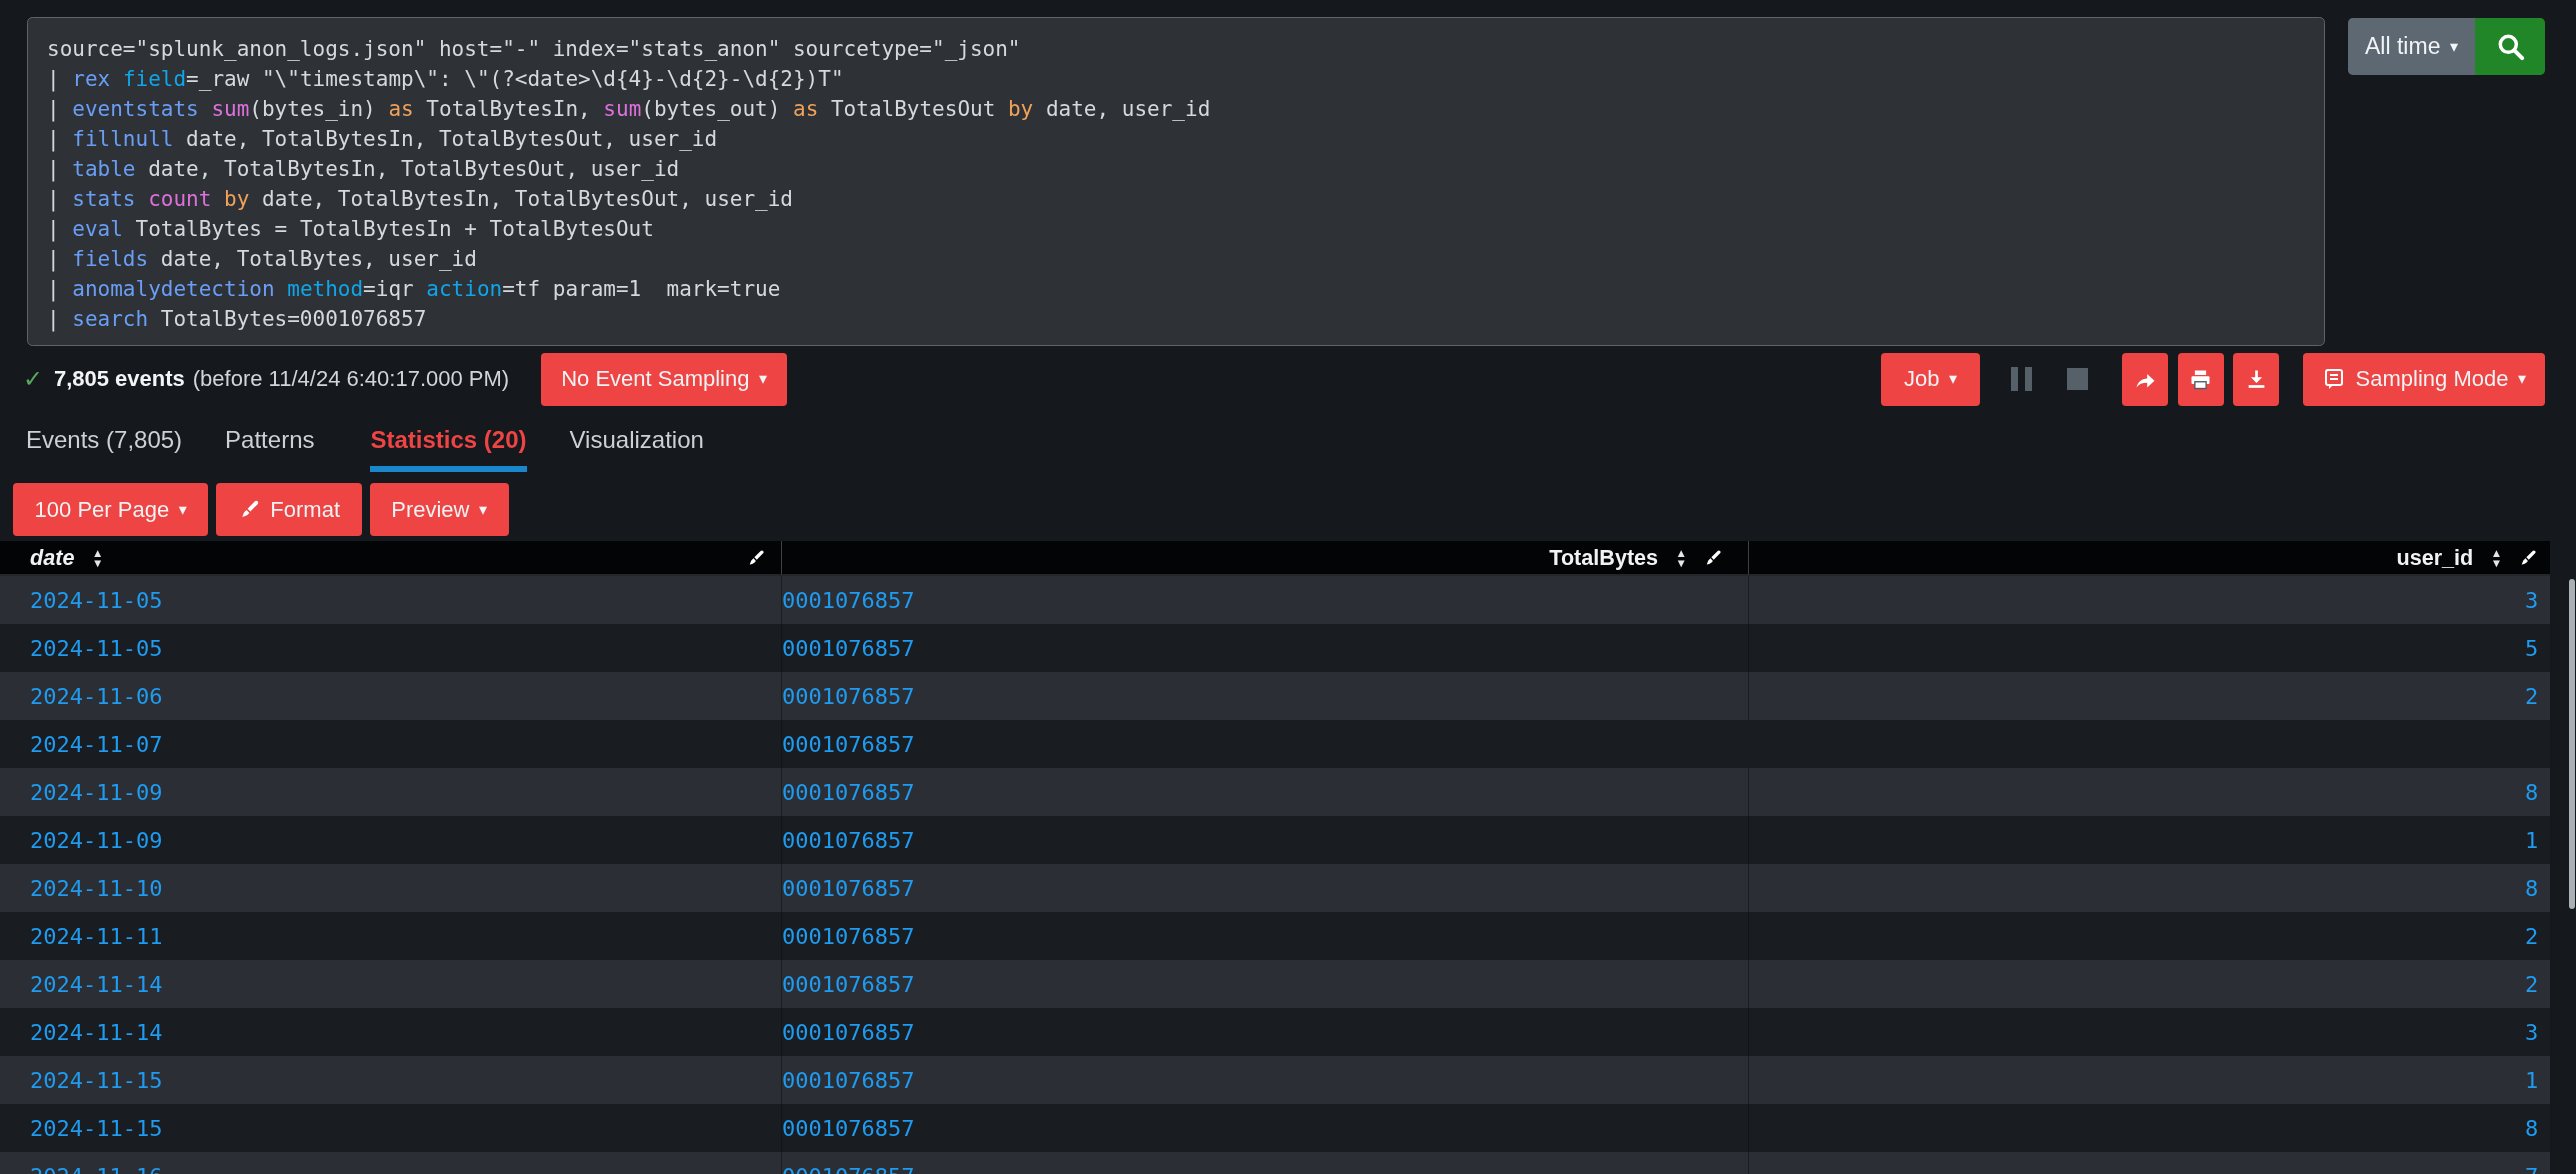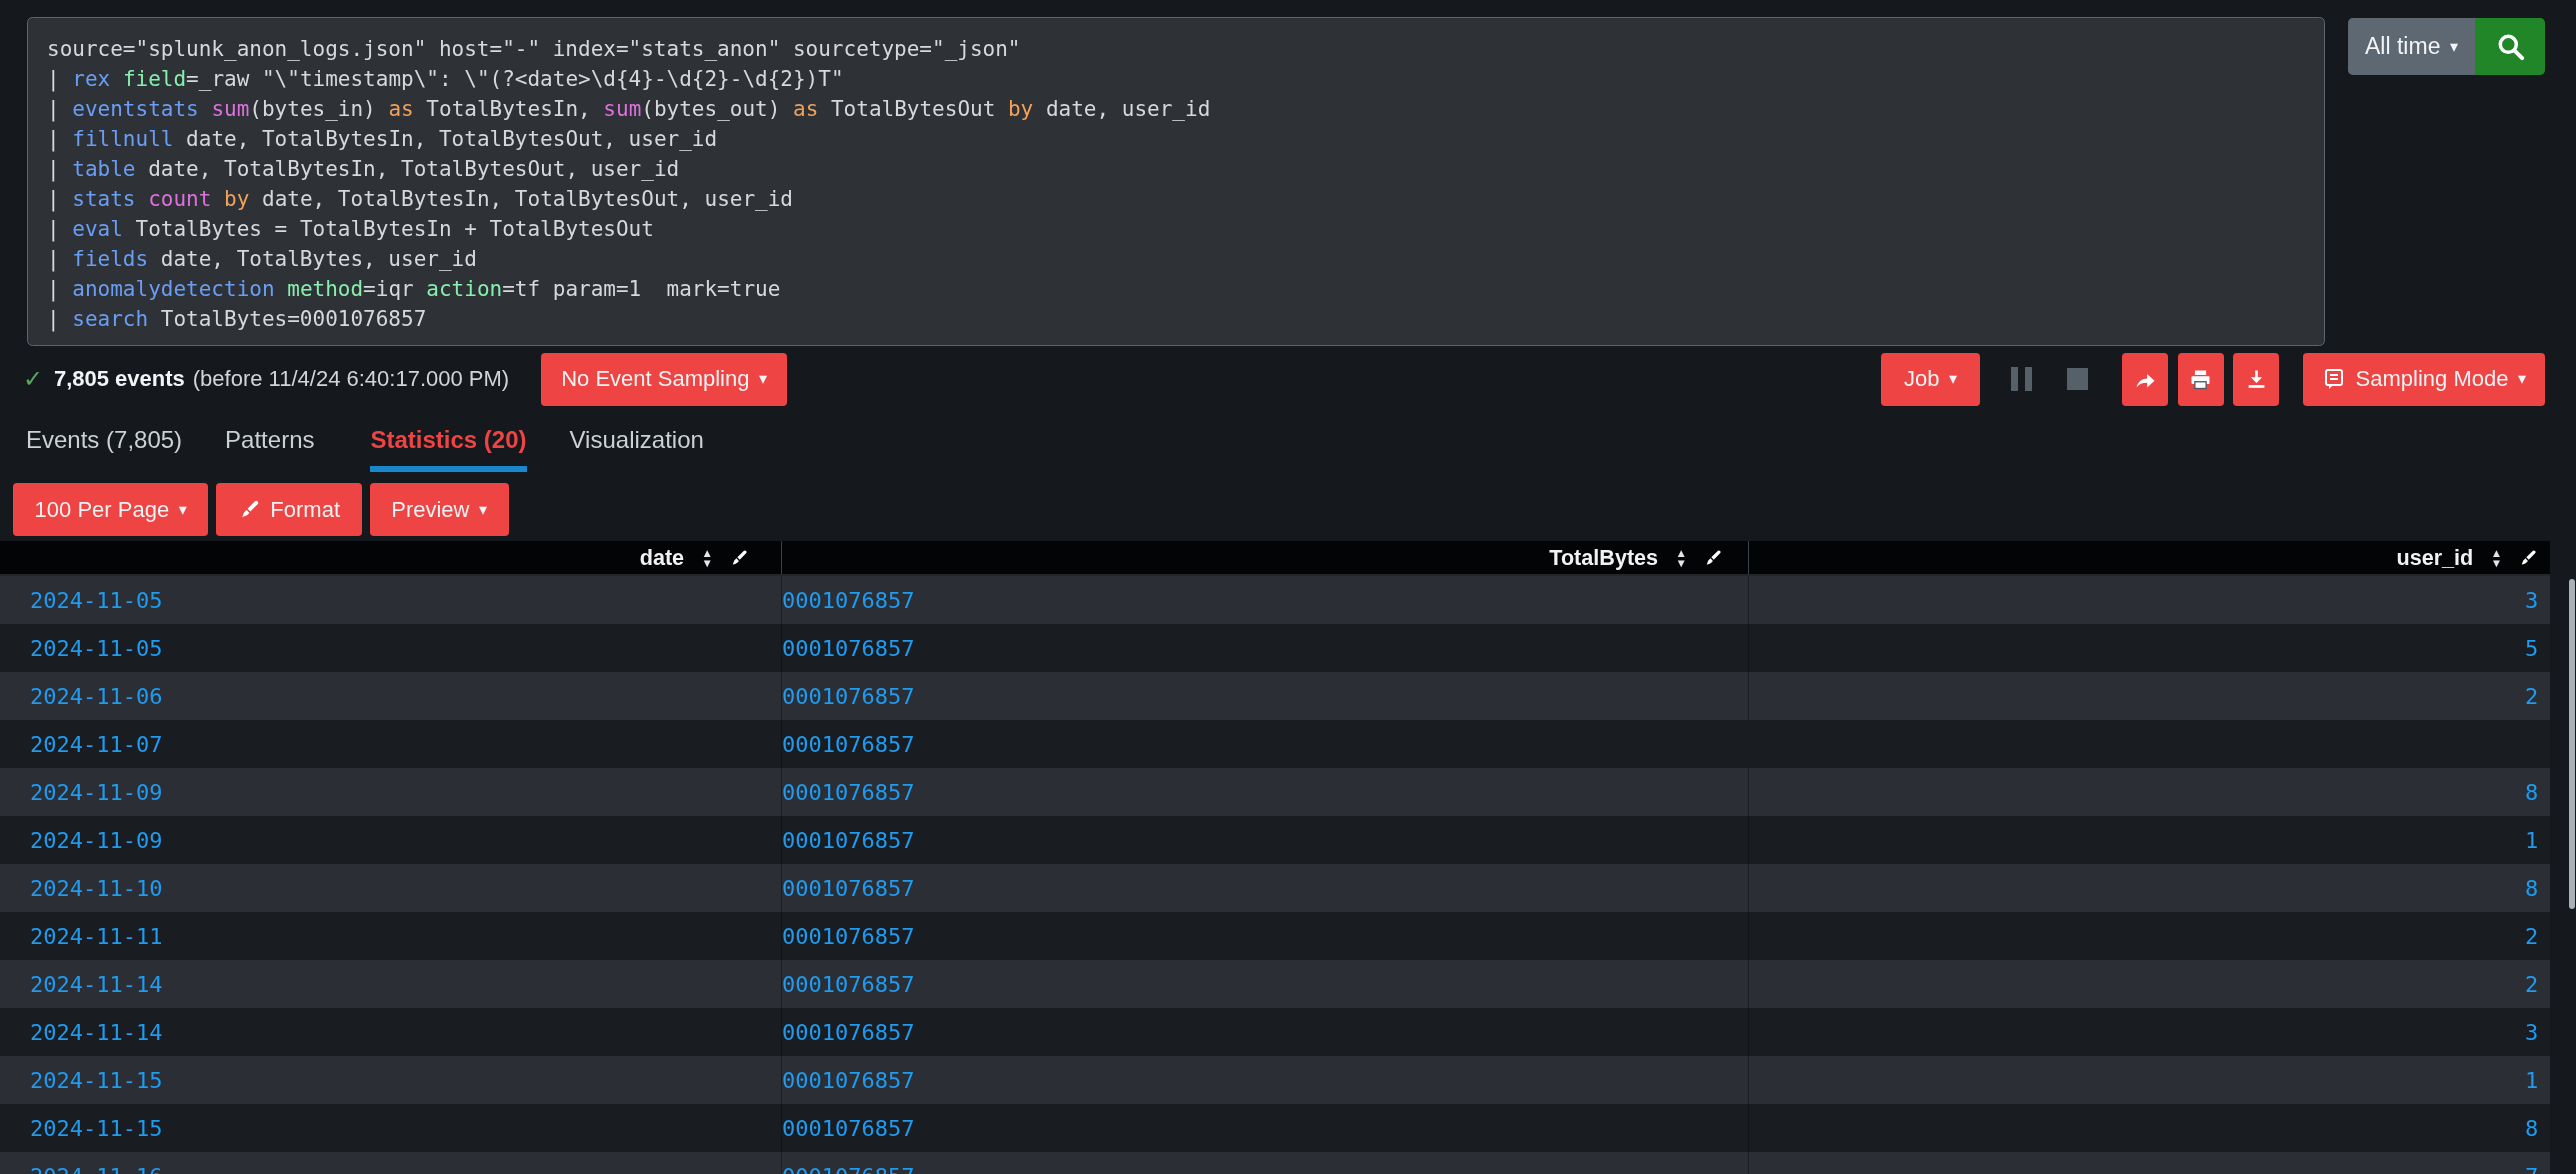--- a/index.html
+++ b/index.html
@@ -16,21 +16,21 @@
     position:absolute;left:27px;top:17px;width:2298px;height:329px;
     background:#2e3237;border:1.4px solid #5b6570;border-radius:5.4px;
     box-sizing:border-box;padding:16px 13.5px 0 19px;
     font-family:"DejaVu Sans Mono", monospace;
     font-size:21px;line-height:30px;color:#d6d9dc;
     white-space:pre;overflow:hidden;cursor:text;
   }
   .qline{height:30px;}
   .tk-plain{color:#d6d9dc;}
   .tk-cmd{color:#6a9ef5;}
-  .tk-field{color:#86efac;}
+  .tk-field{color:#0ea5e9;}
   .tk-fn{color:#dd70dd;}
   .tk-kw{color:#f0a15a;}
 
   
   .time-group{position:absolute;top:18px;right:31px;height:57px;display:flex;}
   .btn-alltime{
     width:127px;background:#5d6873;border-radius:4.7px 0 0 4.7px;
     display:flex;align-items:center;justify-content:center;gap:9.5px;
     font-size:23px;color:#f2f4f6;cursor:pointer;
   }
@@ -79,21 +79,21 @@
 
   
   .table{position:absolute;top:541px;left:0;width:2550px;}
   .thead{
     display:flex;height:35px;background:#020405;align-items:stretch;
     font-size:21.6px;font-weight:bold;color:#f0f2f4;
     border-bottom:2px solid #23272c;box-sizing:border-box;
   }
   .th{display:flex;align-items:center;box-sizing:border-box;border-right:1.4px solid #39424b;cursor:pointer;}
   .th:last-child{border-right:none;}
-  .th1{width:782px;padding:0 32px 0 30px;justify-content:flex-end;}
+  .th1{width:782px;padding:0 15px 0 30px;justify-content:space-between;font-style:italic;}
   .th2{width:967px;padding-right:25px;justify-content:flex-end;}
   .th3{width:800px;padding-right:10.8px;justify-content:flex-end;}
   .th-label{display:flex;align-items:center;gap:9.5px;}
   .sort{display:flex;flex-direction:column;line-height:0;margin-left:8px;}
   .sort span{font-size:11.5px;line-height:10px;color:#e3e7ea;}
   .brush{margin-left:16px;display:flex;align-items:center;}
 
   .tbody{width:2550px;}
   .row{display:flex;height:48px;align-items:center;
     font-family:"DejaVu Sans Mono", monospace;font-size:22px;}

